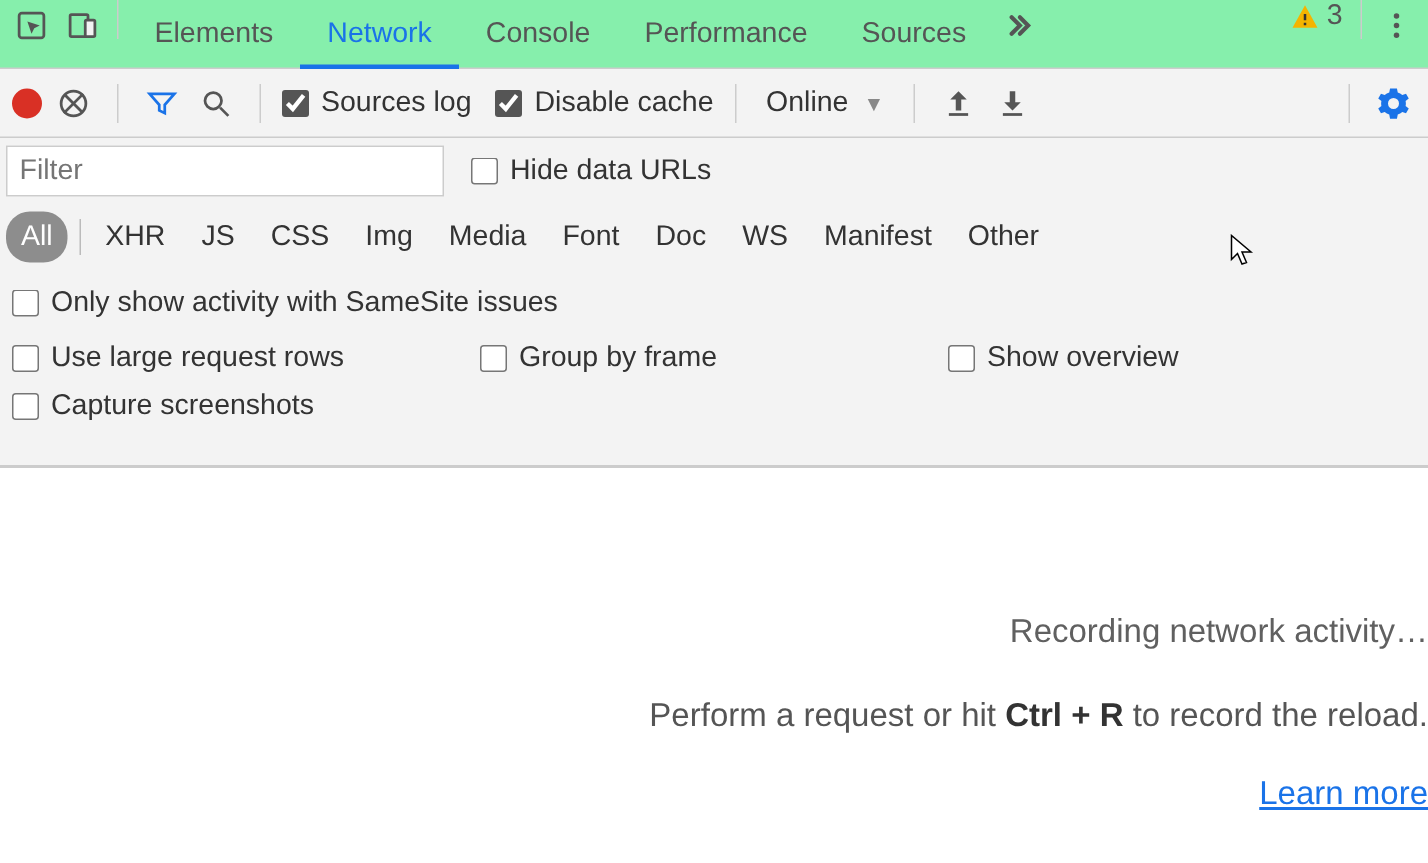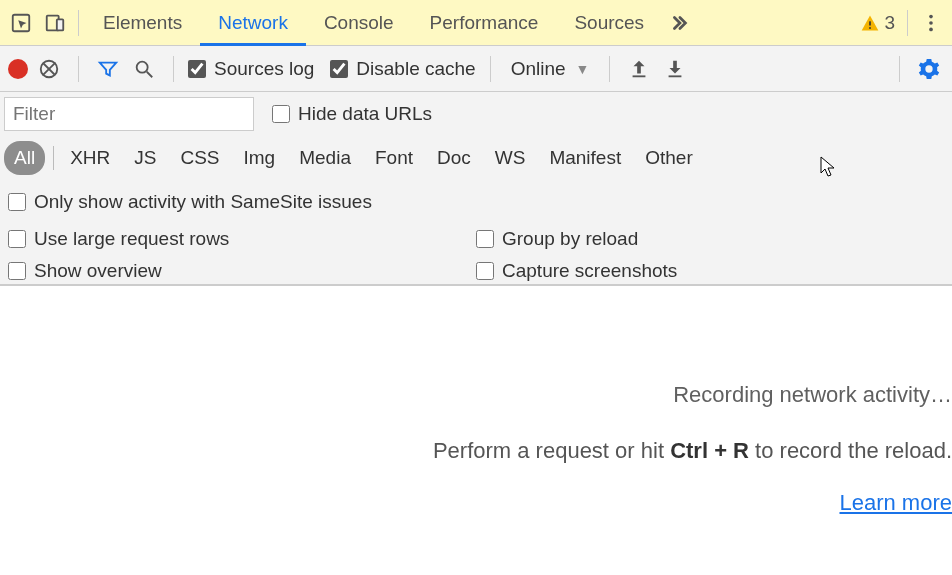--- a/index.html
+++ b/index.html
@@ -8,23 +8,23 @@
     height: 575px;
     font-family: "Segoe UI", Arial, sans-serif;
     font-size: 19px;
     color: #333;
     background: #fff;
     overflow: hidden;
   }
   
   .tabstrip {
     display: flex;
-    align-items: center;
+    align-items: flex-start;
     height: 46px;
-    background: #fef9c3;
+    background: #86efac;
     border-bottom: 1px solid #ccc;
     padding: 0 4px;
   }
   .tabstrip .icon-btn {
     width: 34px;
     height: 34px;
     display: flex;
     align-items: center;
     justify-content: center;
     color: #555;
@@ -94,21 +94,21 @@
   .throttle .caret { color:#888; font-size:14px; }
   .toolbar2 .spacer { flex:1; }
   
   .filterrow {
     display:flex; align-items:center; gap:18px;
     height: 44px;
     background:#f3f3f3;
     padding: 0 4px;
   }
   .filter-input {
-    width: 250px; height: 34px;
+    width: 292px; height: 34px;
     background:#fff; border:1px solid #ccc;
     padding: 0 8px;
     font-size: 19px; color:#333;
     outline:none;
   }
   
   .typerow {
     display:flex; align-items:center; gap:0;
     height: 44px;
     background:#f3f3f3;
@@ -129,24 +129,24 @@
   
   .samesiterow {
     display:flex; align-items:center;
     height: 44px;
     background:#f3f3f3;
     padding: 0 8px;
   }
   
   .optgrid {
     display:grid;
-    grid-template-columns: 1fr 1fr;
+    grid-template-columns: 1fr 1fr 1fr;
     background:#f3f3f3;
     border-bottom:2px solid #ccc;
-    padding: 4px 8px 2px 8px;
+    padding: 4px 8px 28px 8px;
     row-gap: 10px;
   }
   
   .empty {
     text-align:right;
     padding-top: 96px;
     color:#606060;
     font-size: 22px;
   }
   .empty .line2 { margin-top: 30px; color:#555; font-size:22px; }
@@ -292,21 +292,21 @@
   </label>
 </div>
 
 <div class="optgrid">
   <label class="chk">
     <input type="checkbox" style="">
     <span>Use large request rows</span>
   </label>
   <label class="chk">
     <input type="checkbox" style="">
-    <span>Group by reload</span>
+    <span>Group by frame</span>
   </label>
   <label class="chk">
     <input type="checkbox" style="">
     <span>Show overview</span>
   </label>
   <label class="chk">
     <input type="checkbox" style="">
     <span>Capture screenshots</span>
   </label>
 </div>

